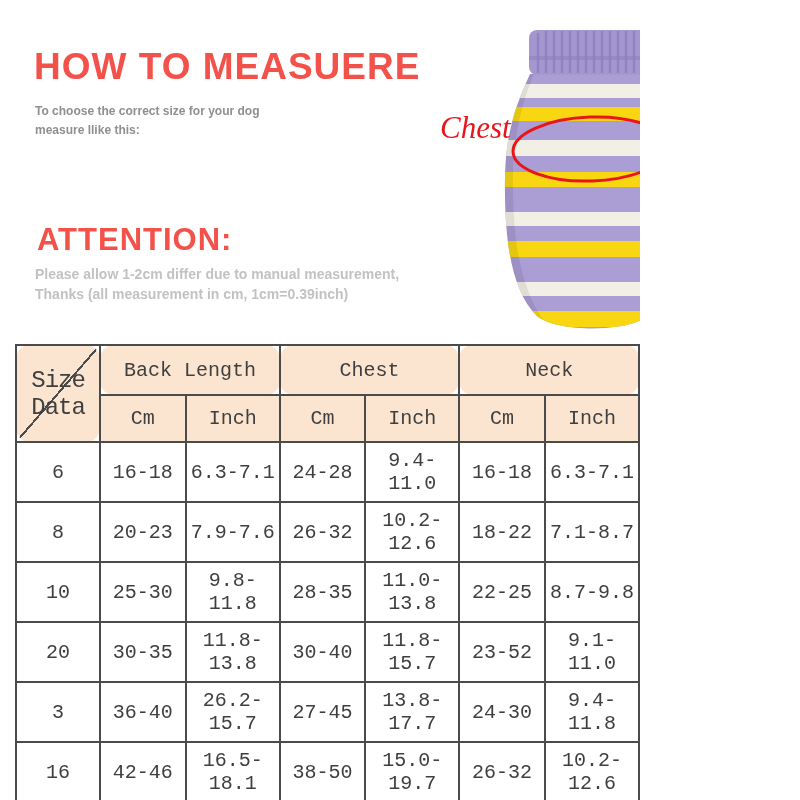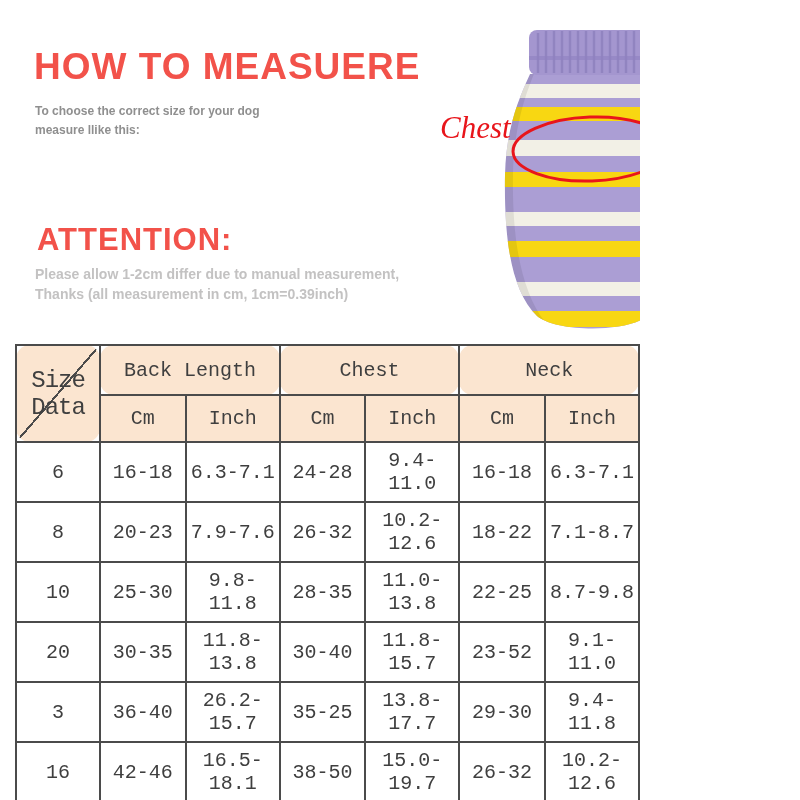--- a/index.html
+++ b/index.html
@@ -197,23 +197,23 @@
           <td>11.8-13.8</td>
           <td>30-40</td>
           <td>11.8-15.7</td>
           <td>23-52</td>
           <td>9.1-11.0</td>
         </tr>
         <tr>
           <td>3</td>
           <td>36-40</td>
           <td>26.2-15.7</td>
-          <td>35-25</td>
+          <td>27-45</td>
           <td>13.8-17.7</td>
-          <td>29-30</td>
+          <td>24-30</td>
           <td>9.4-11.8</td>
         </tr>
         <tr>
           <td>16</td>
           <td>42-46</td>
           <td>16.5-18.1</td>
           <td>38-50</td>
           <td>15.0-19.7</td>
           <td>26-32</td>
           <td>10.2-12.6</td>

